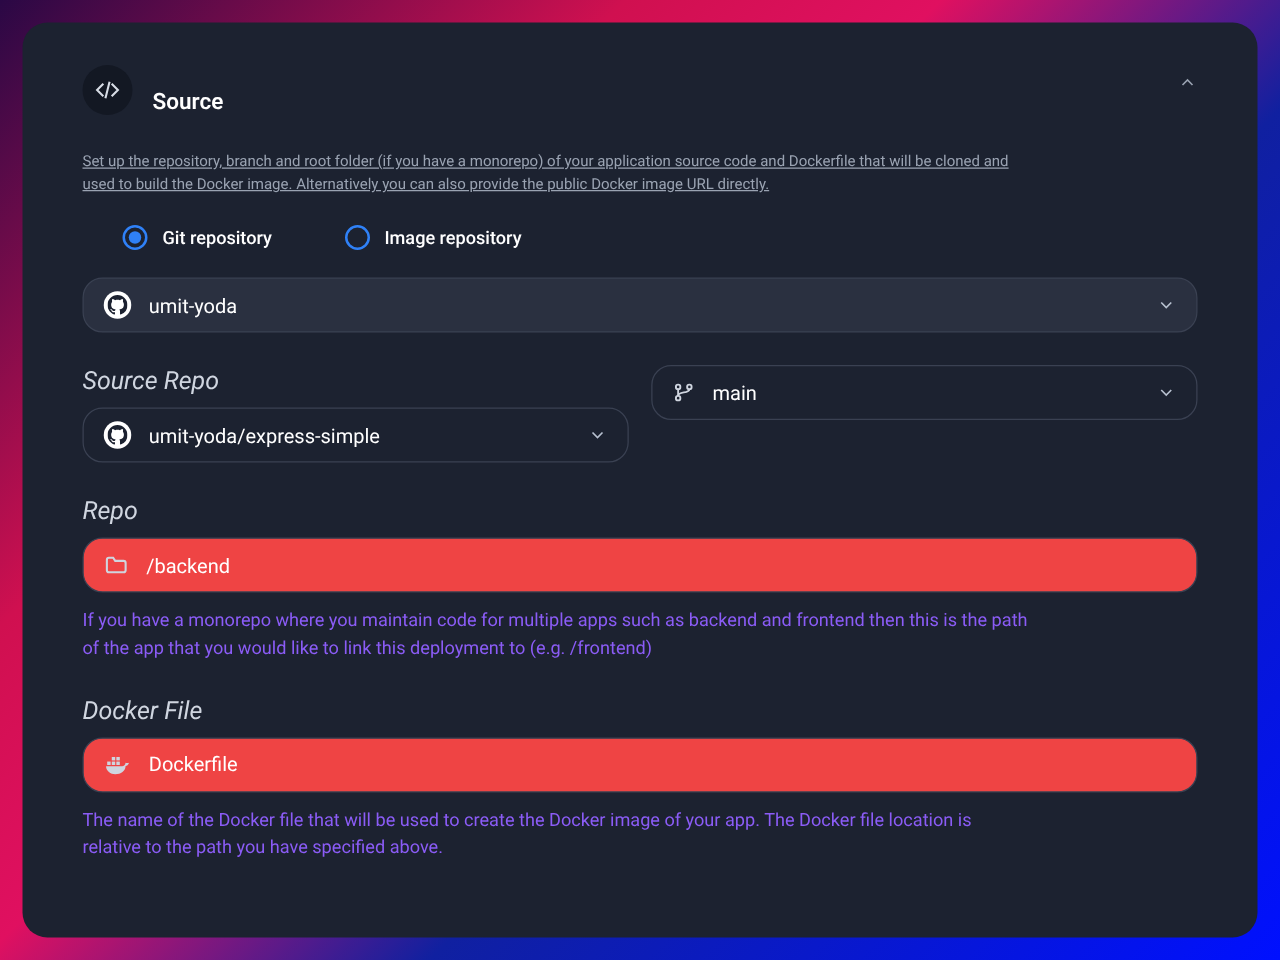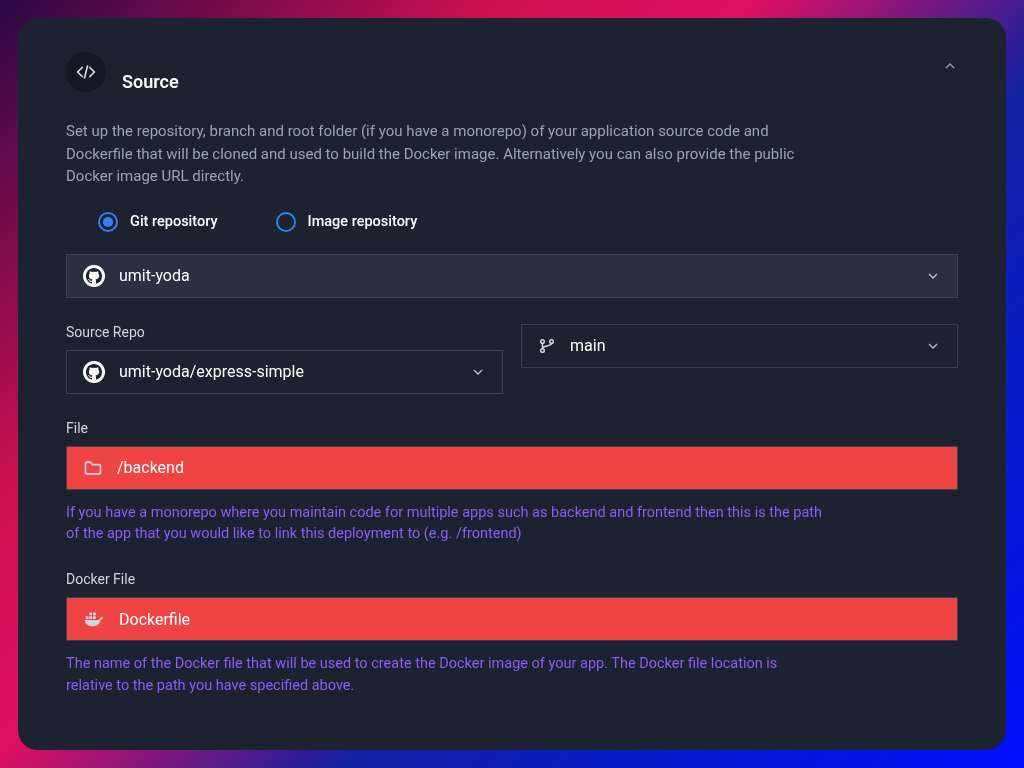--- a/index.html
+++ b/index.html
@@ -22,49 +22,49 @@
   }
   .header-row { display: flex; align-items: flex-end; gap: 16px; margin-bottom: 28px; }
   .icon-circle {
     width: 40px; height: 40px; border-radius: 50%;
     background: #131823;
     display: flex; align-items: center; justify-content: center;
     color: #d8dde6;
   }
   .title { color: #ffffff; font-size: 18px; font-weight: 600; }
   .collapse-icon { position: absolute; top: 40px; right: 48px; color: #9aa3b2; cursor: pointer; }
-  .desc { color: #9aa3b2; font-size: 15px; line-height: 1.5; margin-bottom: 24px; max-width: 760px; }
+  .desc { color: #9aa3b2; font-size: 12px; line-height: 1.5; margin-bottom: 24px; max-width: 760px; text-decoration: underline; }
   .radio-row { display: flex; gap: 26px; align-items: center; margin-bottom: 22px; }
   .radio-item { display: flex; align-items: center; gap: 12px; cursor: pointer; padding-left: 32px; }
   .radio {
     width: 20px; height: 20px; border-radius: 50%;
     border: 2px solid #2f81f7;
     display: flex; align-items: center; justify-content: center;
   }
   .radio.selected::after { content: ""; width: 10px; height: 10px; border-radius: 50%; background: #2f81f7; }
   .radio-label { color: #ffffff; font-size: 14.5px; font-weight: 500; }
   .field-box {
     display: flex; align-items: center;
     background: #2a3040;
     border: 1px solid #3a4152;
-    border-radius: 0;
+    border-radius: 16px;
     padding: 0 16px;
     height: 44px;
     color: #ffffff;
     font-size: 16px;
     gap: 14px;
     position: relative;
   }
   .field-box.dark { background: #ef4444; }
   .field-box.bordered { background: transparent; border: 1px solid #3a4152; }
   .full { width: 100%; }
   .chev { margin-left: auto; color: #b7c0cf; }
   .row-2 { display: flex; gap: 18px; margin-top: 10px; }
   .col { flex: 1; }
-  .label { color: #d0d6e0; font-size: 14px; margin-bottom: 10px; }
+  .label { color: #d0d6e0; font-size: 20px; margin-bottom: 10px; font-style: italic; }
   .section { margin-top: 26px; }
   .help { color: #8b5cf6; font-size: 14.5px; line-height: 1.5; margin-top: 12px; max-width: 760px; }
   .gh-icon {
     width: 22px; height: 22px; background: #ffffff; border-radius: 50%;
     display: flex; align-items: center; justify-content: center;
   }
   .gh-icon svg { width: 16px; height: 16px; }
   .branch-icon, .folder-icon, .docker-icon { color: #cfd5df; display:flex; align-items:center; }
   svg { display: block; }
 </style>
@@ -149,21 +149,21 @@
         <span class="chev">
           <svg width="16" height="16" viewBox="0 0 24 24" fill="none" stroke="currentColor" stroke-width="2">
               <polyline points="6 9 12 15 18 9"></polyline>
             </svg>
         </span>
       </div>
     </div>
   </div>
 
   <div class="section">
-    <div class="label">File</div>
+    <div class="label">Repo</div>
     <div class="field-box full dark">
       <span class="folder-icon">
         <svg width="20" height="20" viewBox="0 0 24 24" fill="none" stroke="currentColor" stroke-width="2">
             <path d="M3 7a2 2 0 012-2h4l2 3h8a2 2 0 012 2v7a2 2 0 01-2 2H5a2 2 0 01-2-2V7z"></path>
           </svg>
       </span>
       <span>/backend</span>
     </div>
     <div class="help">If you have a monorepo where you maintain code for multiple apps such as backend and frontend then this is the path of the app that you would like to link this deployment to (e.g. /frontend)</div>
   </div>

